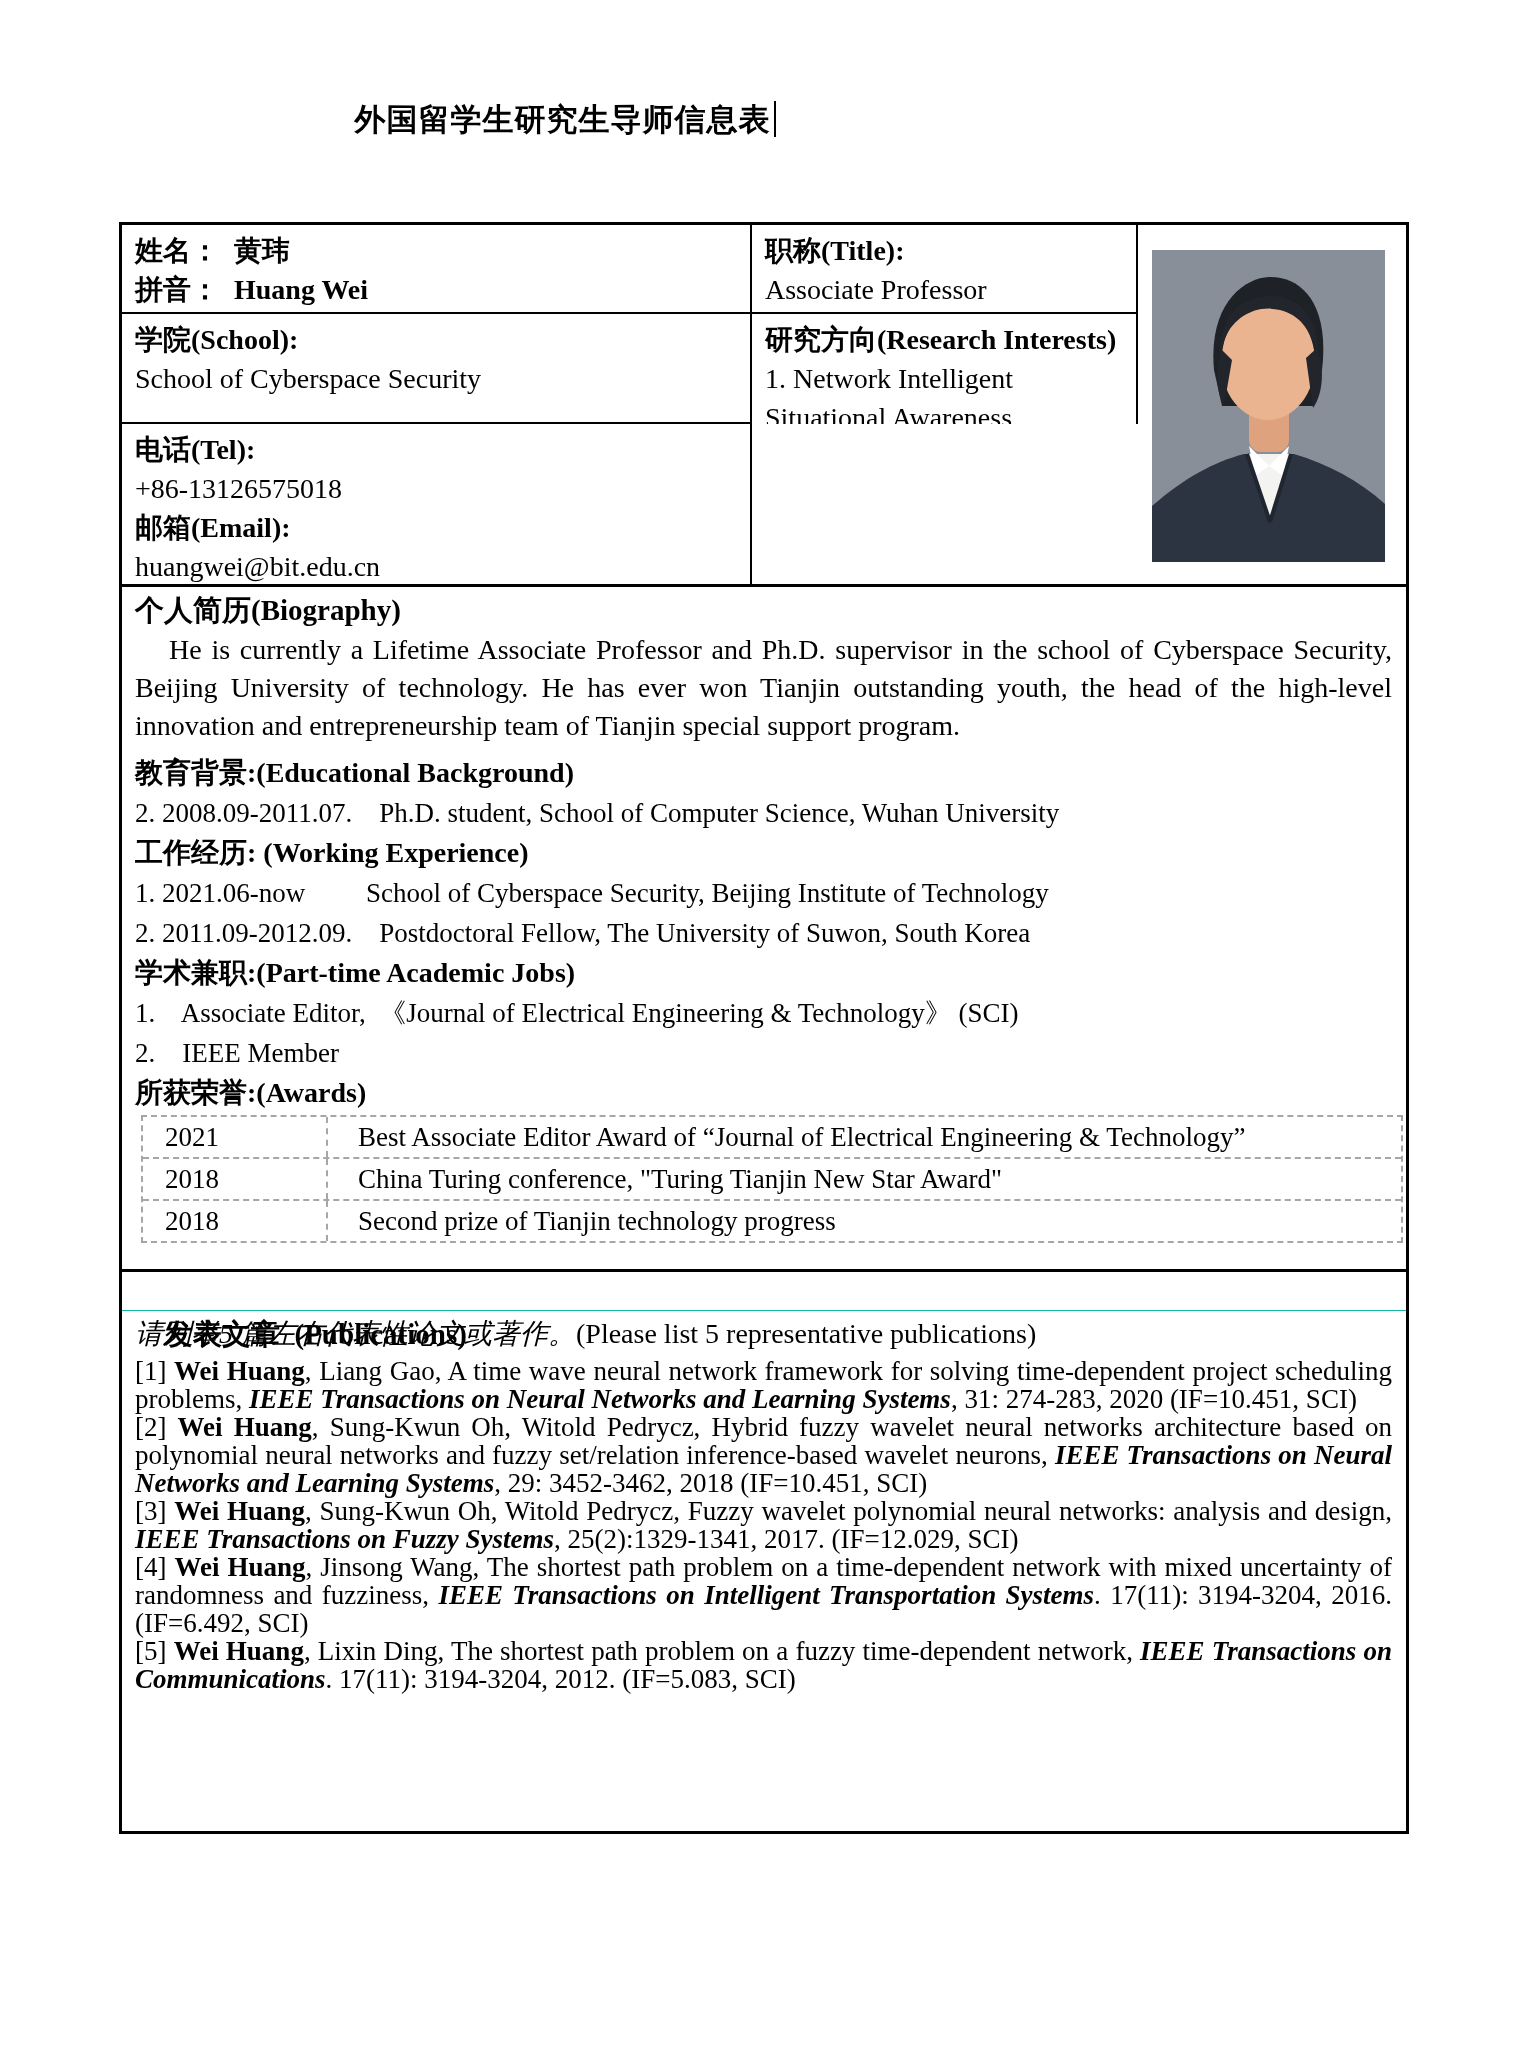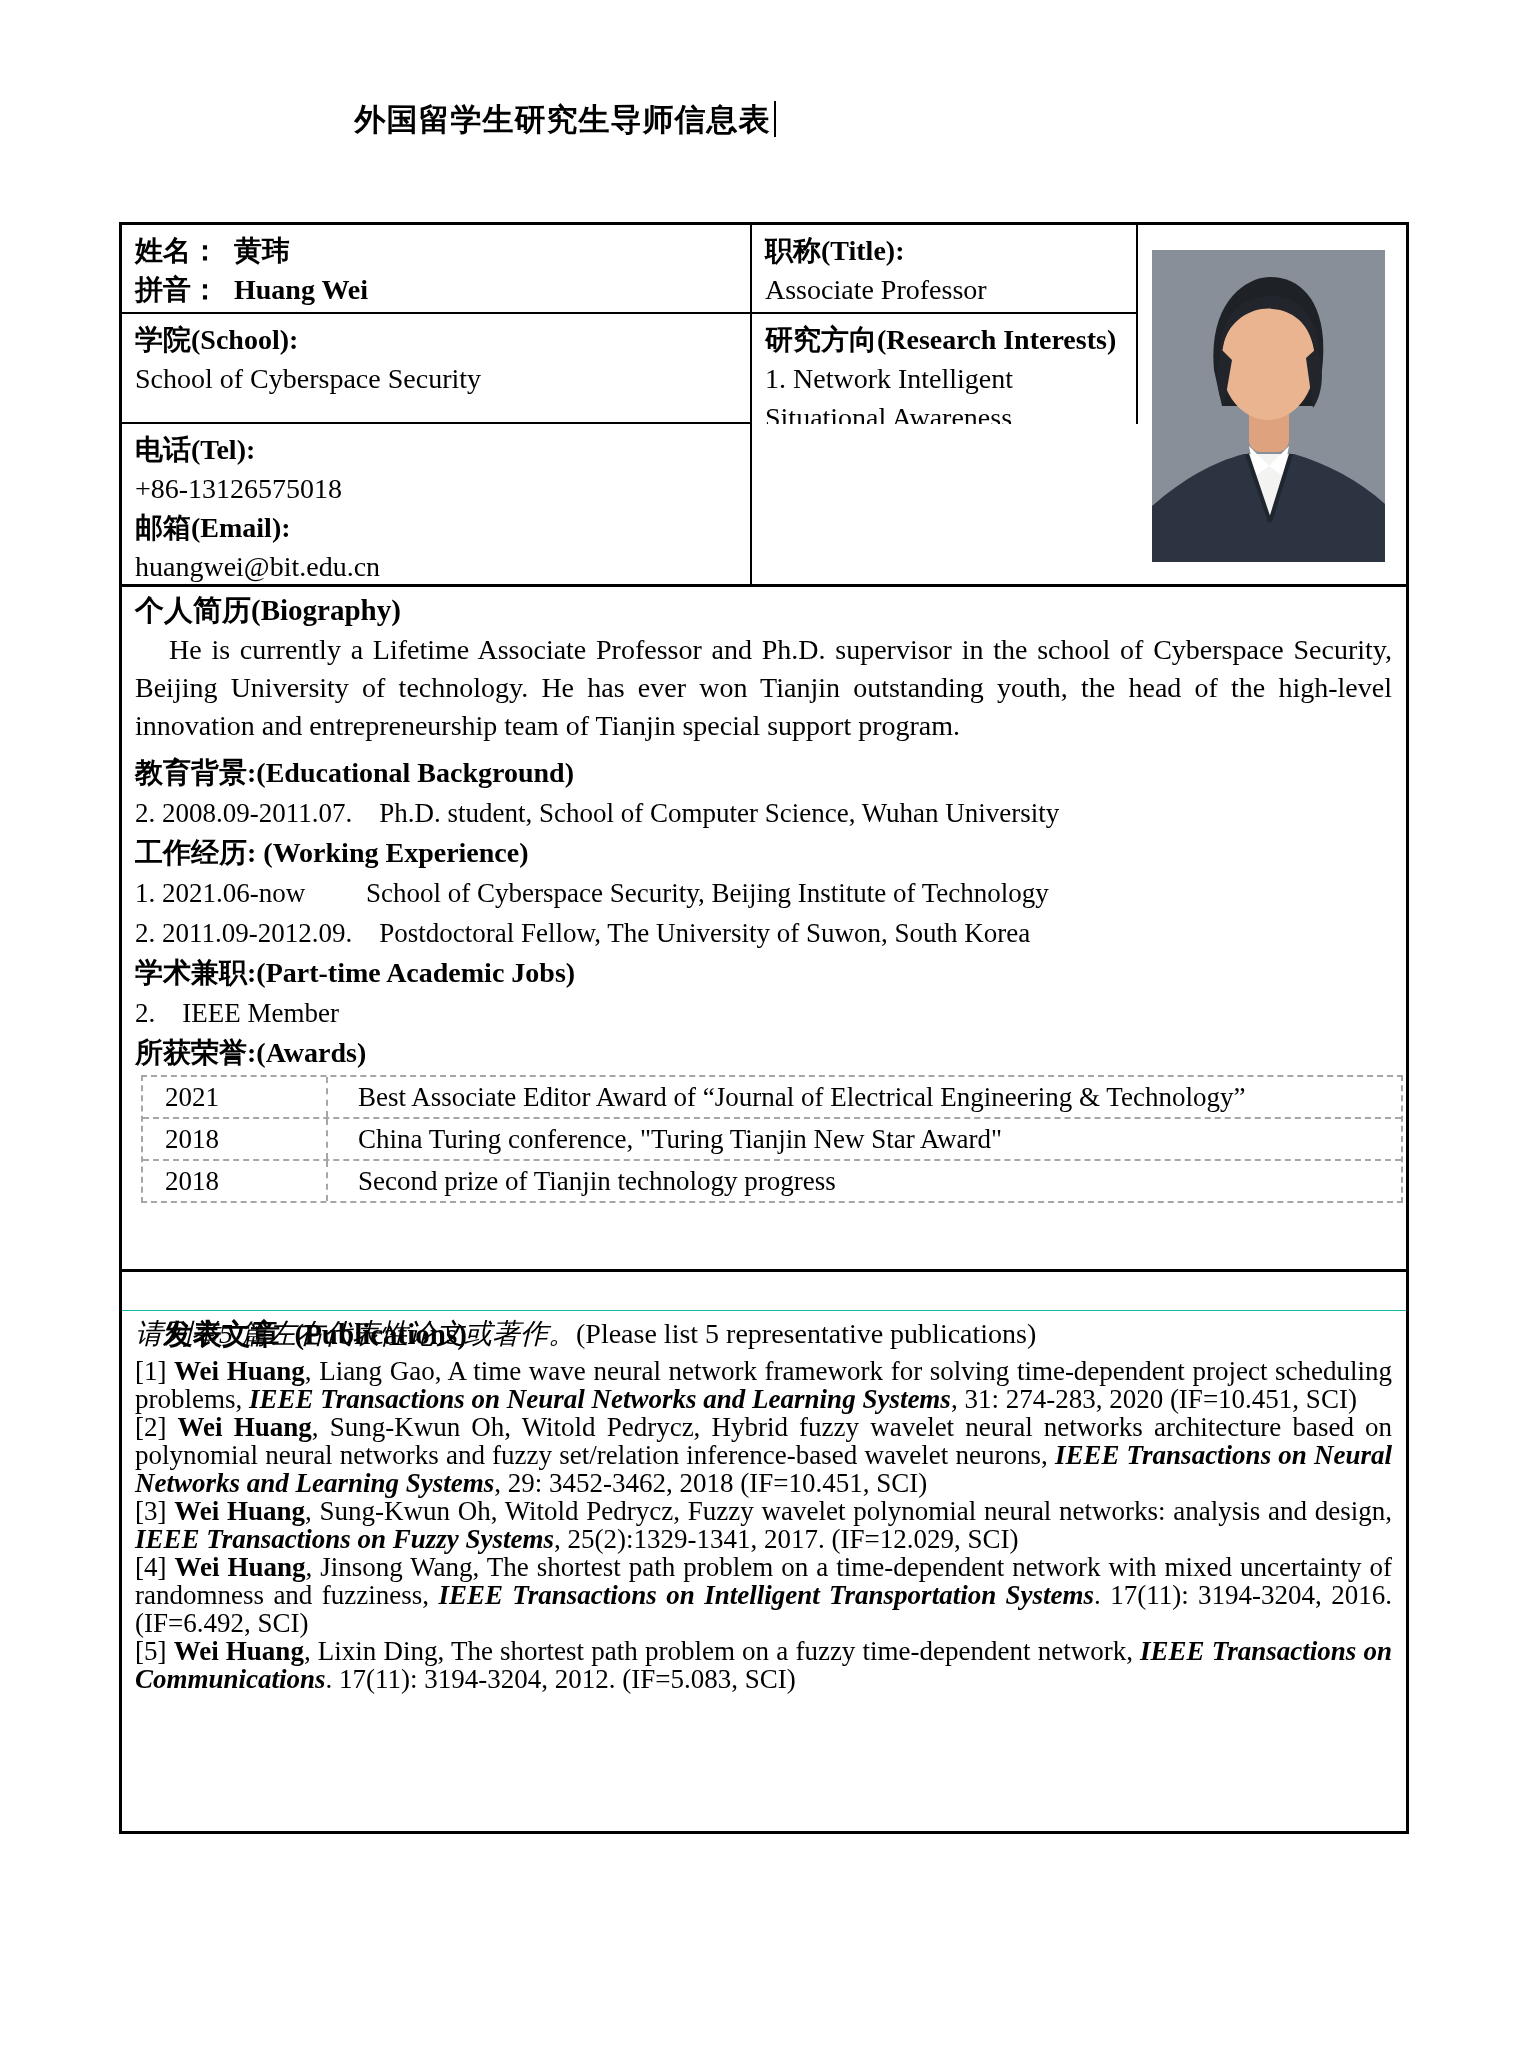--- a/index.html
+++ b/index.html
@@ -116,20 +116,21 @@
 
   <div class="sec sec-mid">
     <div class="mid-hdr">教育背景:(Educational Background)</div>
     <div class="mid-item">2. 2008.09-2011.07.    Ph.D. student, School of Computer Science, Wuhan University</div>
 
     <div class="mid-hdr">工作经历: (Working Experience)</div>
     <div class="mid-item">1. 2021.06-now         School of Cyberspace Security, Beijing Institute of Technology</div>
     <div class="mid-item">2. 2011.09-2012.09.    Postdoctoral Fellow, The University of Suwon, South Korea</div>
 
     <div class="mid-hdr">学术兼职:(Part-time Academic Jobs)</div>
+    <div class="mid-item">1.    Associate Editor,  《Journal of Electrical Engineering &amp; Technology》 (SCI)</div>
     <div class="mid-item">2.    IEEE Member</div>
 
     <div class="mid-hdr">所获荣誉:(Awards)</div>
     <div class="awards-table">
       <div class="awards-row">
         <div class="awards-year">2021</div>
         <div class="awards-desc">Best Associate Editor Award of “Journal of Electrical Engineering &amp; Technology”</div>
       </div>
       <div class="awards-row">
         <div class="awards-year">2018</div>

